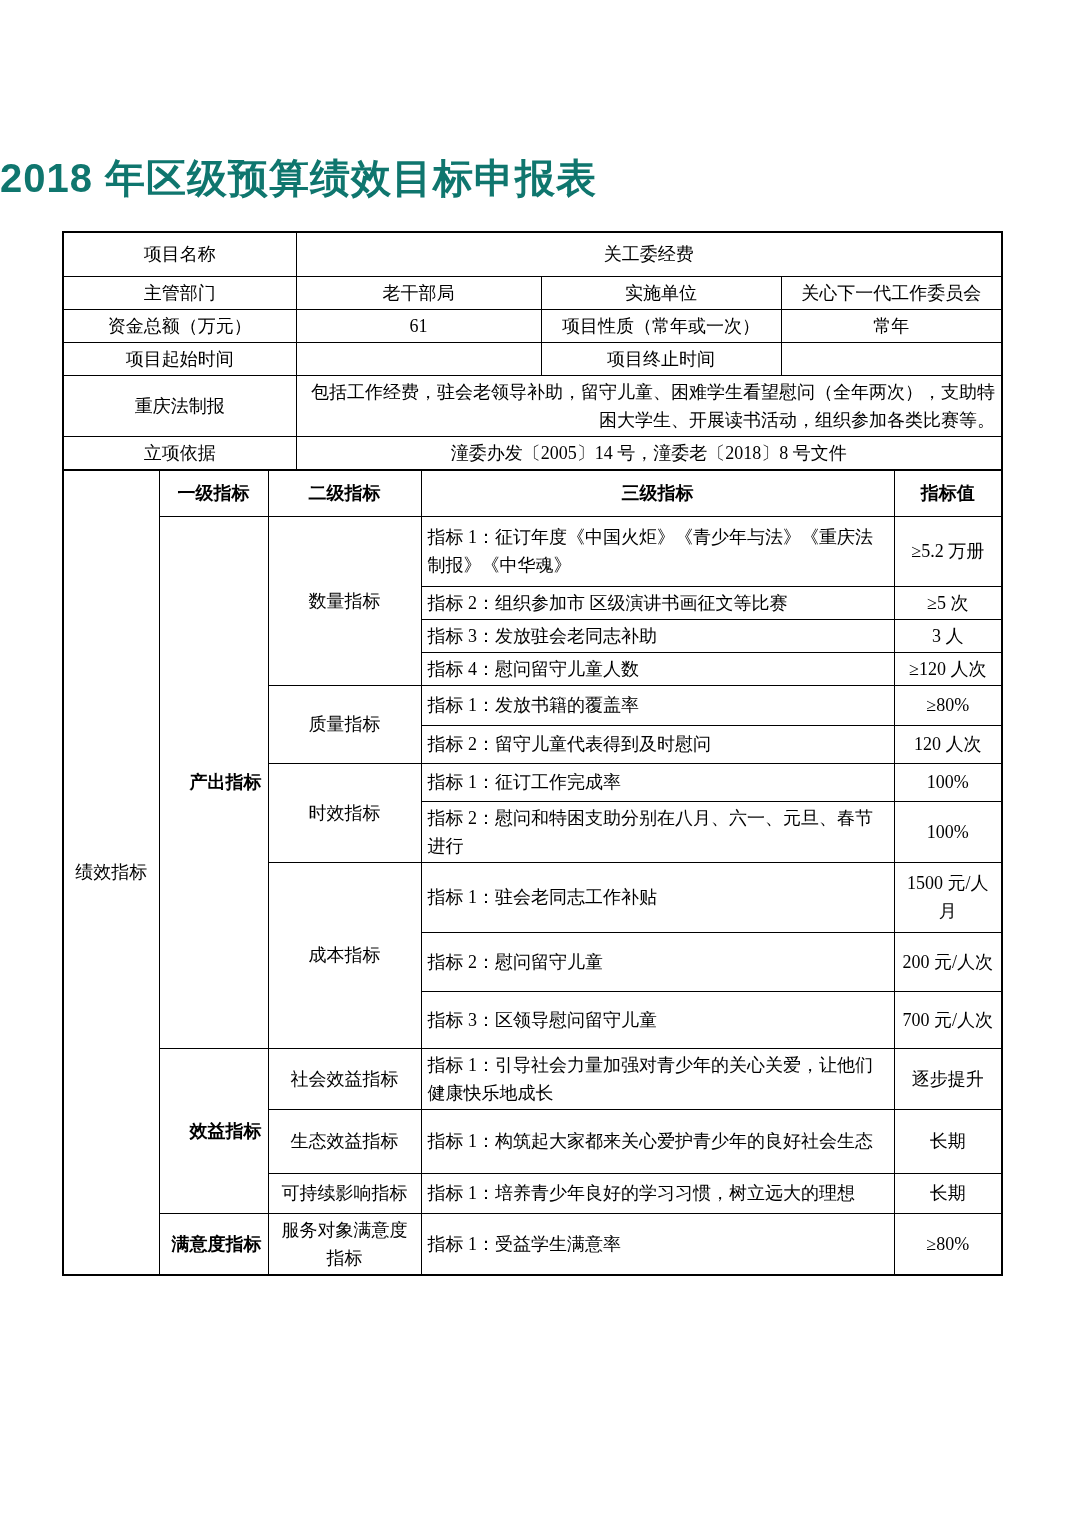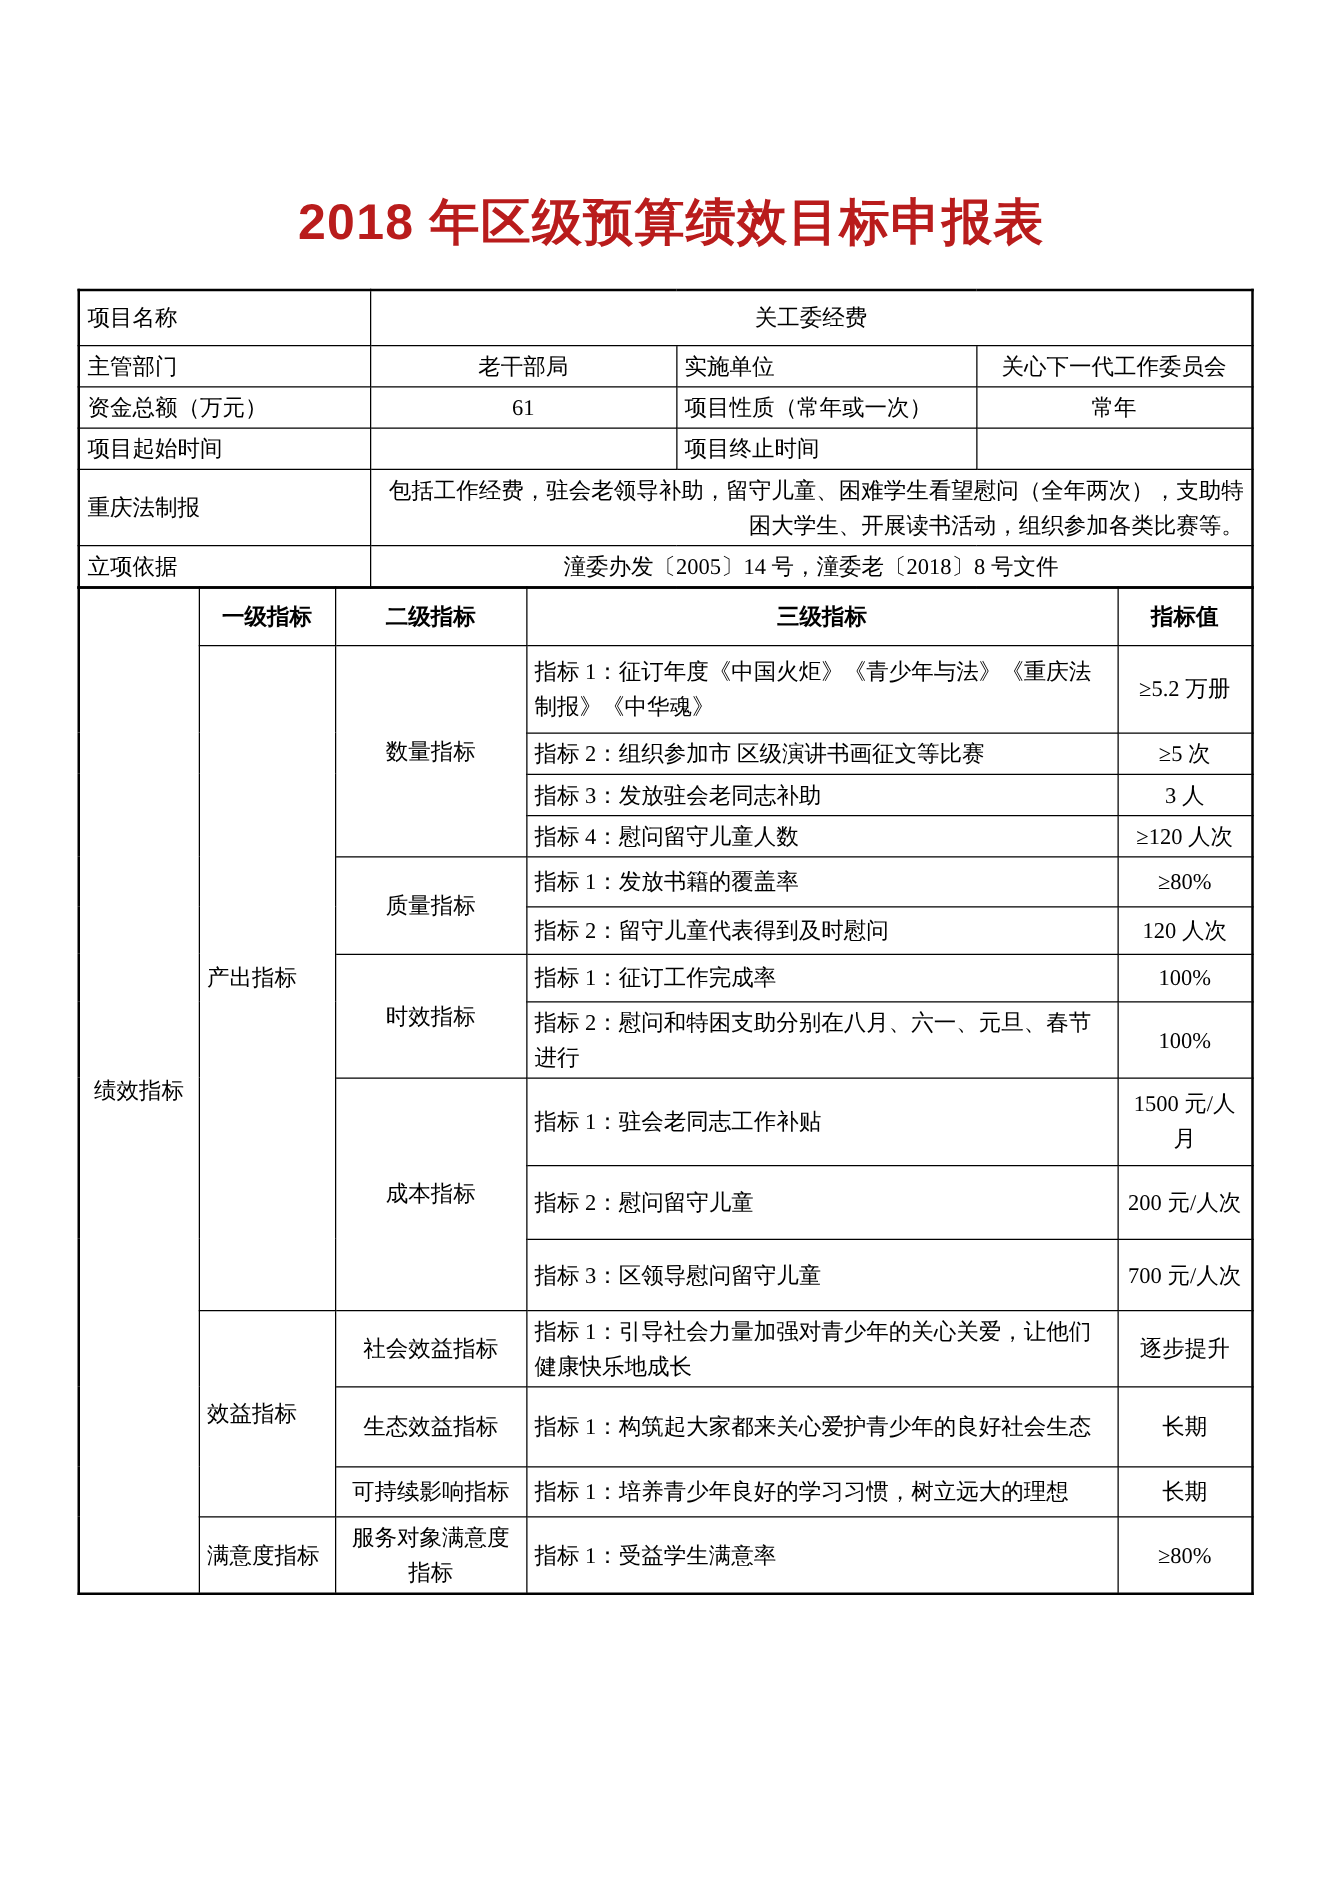--- a/index.html
+++ b/index.html
@@ -11,27 +11,26 @@
   }
   .page {
     position: relative;
     width: 1074px;
     height: 1520px;
     background: #ffffff;
     overflow: hidden;
   }
   .doc-title {
     margin: 152px 0 0 0;
-    text-align: center;
     font-family: "Liberation Sans", sans-serif;
     font-weight: 700;
     font-size: 40px;
     line-height: 52px;
     letter-spacing: 1px;
-    color: #b91c1c;
+    color: #0f766e;
   }
   .tables-wrap {
     margin: 27px 0 0 62px;
     width: 939px;
   }
   table.doc-table {
     border-collapse: collapse;
     table-layout: fixed;
     width: 939px;
     border: 2px solid #000000;
@@ -41,28 +40,28 @@
   }
   table.doc-table td {
     border: 1px solid #000000;
     vertical-align: middle;
     font-size: 18px;
     line-height: 28px;
     padding: 2px 6px;
     overflow: hidden;
     word-break: break-word;
   }
-  td.lab   { }
+  td.lab   { text-align: center; }
   td.ctr   { text-align: center; }
   td.txt   { text-align: right; padding: 4px 10px; }
   td.ind   { text-align: left; padding: 4px 10px; }
   td.val   { text-align: center; padding: 2px 8px; }
   td.hd    { text-align: center; font-weight: 700; }
   td.side  { text-align: center; }
-  td.g1    { text-align: left; padding: 2px 9px; }
+  td.g1    { text-align: right; padding: 2px 9px; font-weight: bold; }
   td.g2    { text-align: center; padding: 2px 9px; }
   
   tr.h44 { height: 44px; }
   tr.h32 { height: 32px; }
   tr.h31 { height: 31px; }
   tr.h58 { height: 58px; }
   tr.h34 { height: 34px; padding-left: 13px; }
   tr.h61 { height: 61px; }
   tr.h46 { height: 46px; }
   tr.h70 { height: 70px; }

